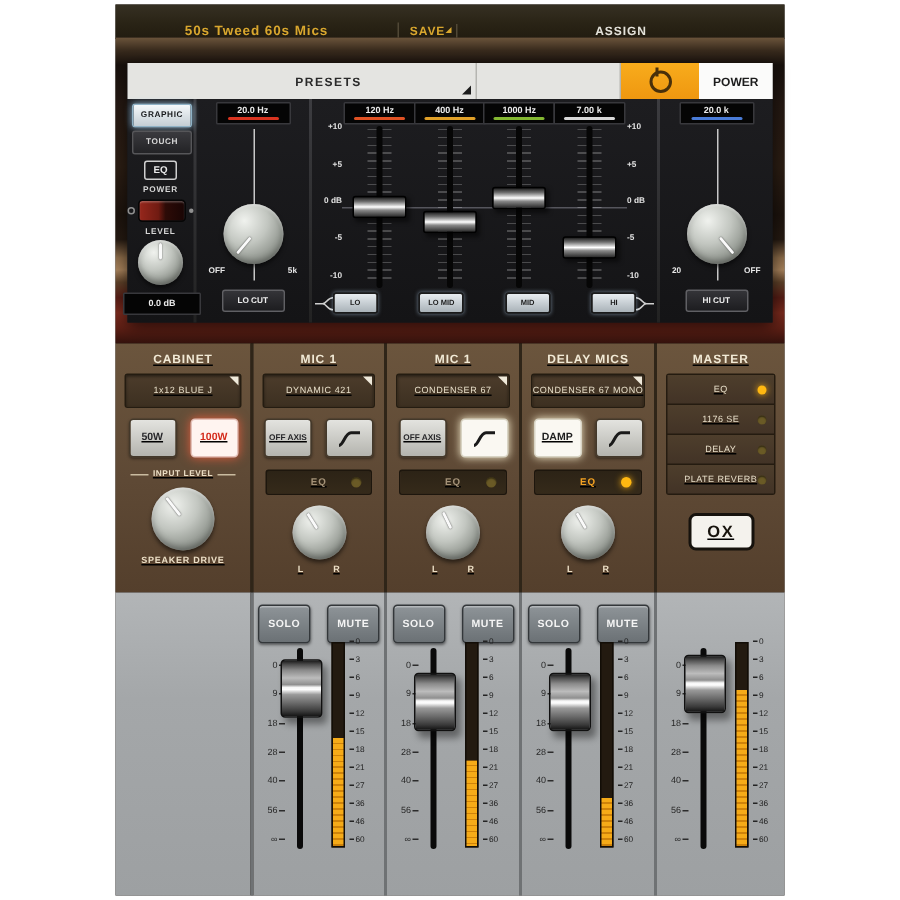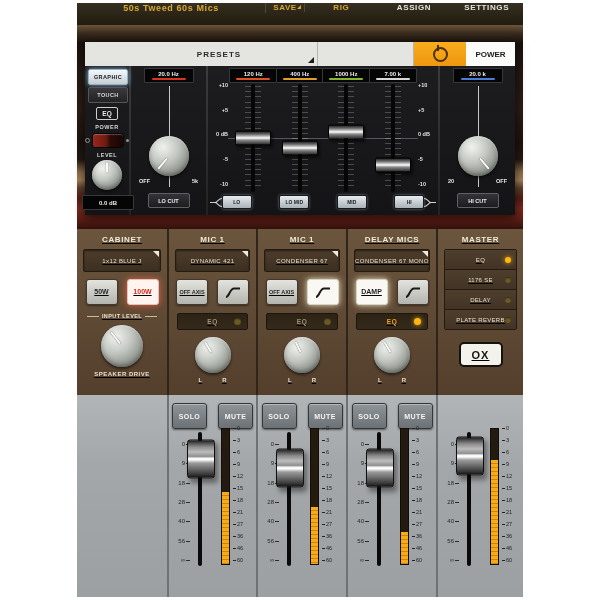--- a/index.html
+++ b/index.html
@@ -1,21 +1,21 @@
 <!DOCTYPE html>
 <html><head>
 <meta charset="utf-8">
 <style>
   html,body{margin:0;padding:0;}
   body{width:600px;height:600px;background:#fff;font-family:"Liberation Sans",sans-serif;-webkit-font-smoothing:antialiased;}
   .stage{position:relative;width:600px;height:600px;background:#fff;overflow:hidden;}
   .app{position:absolute;left:77px;top:3px;width:446px;height:594px;background:#1a1410;}
 
   
-  .topbar{position:absolute;top:0;left:0;width:446px;height:22px;display:flex;align-items:flex-start;
+  .topbar{position:absolute;top:0;left:0;width:446px;height:22px;display:flex;align-items:flex-end;
     background:linear-gradient(180deg,#363023 0%,#2a2416 55%,#221c10 100%);border-bottom:1px solid #000;}
   .tb-cell{display:flex;align-items:center;justify-content:center;font-size:8px;letter-spacing:.6px;font-weight:bold;}
   .tb-title{width:188px;border-right:1px solid #514836;color:#d9a72e;font-size:9px;}
   .tb-save{width:38px;border-right:1px solid #514836;color:#d9a72e;position:relative;}
   .tb-save .cnr{position:absolute;right:3px;bottom:3px;width:0;height:0;border-left:4px solid transparent;border-bottom:4px solid #d9a72e;}
   .tb-flex{flex:1;color:#e4e2da;}
   .tb-rig{color:#d9a72e;}
 
   
   .photo{position:absolute;top:22px;left:0;width:446px;height:204px;
@@ -169,23 +169,21 @@
 
 <div class="stage">
 <div class="app">
 
   <div class="topbar">
     <div class="tb-cell tb-title">50s Tweed 60s Mics</div>
     <div class="tb-cell tb-save">
       <span>SAVE</span>
       <span class="cnr"></span>
     </div>
-    <div class="tb-cell tb-flex tb-rig">RIG</div>
     <div class="tb-cell tb-flex">ASSIGN</div>
-    <div class="tb-cell tb-flex">SETTINGS</div>
   </div>
 
   <div class="photo"></div>
 
   <div class="eqp">
     <div class="pbar">
       <div class="pb-presets">
         <span>PRESETS</span>
         <span class="cnr"></span>
       </div>

